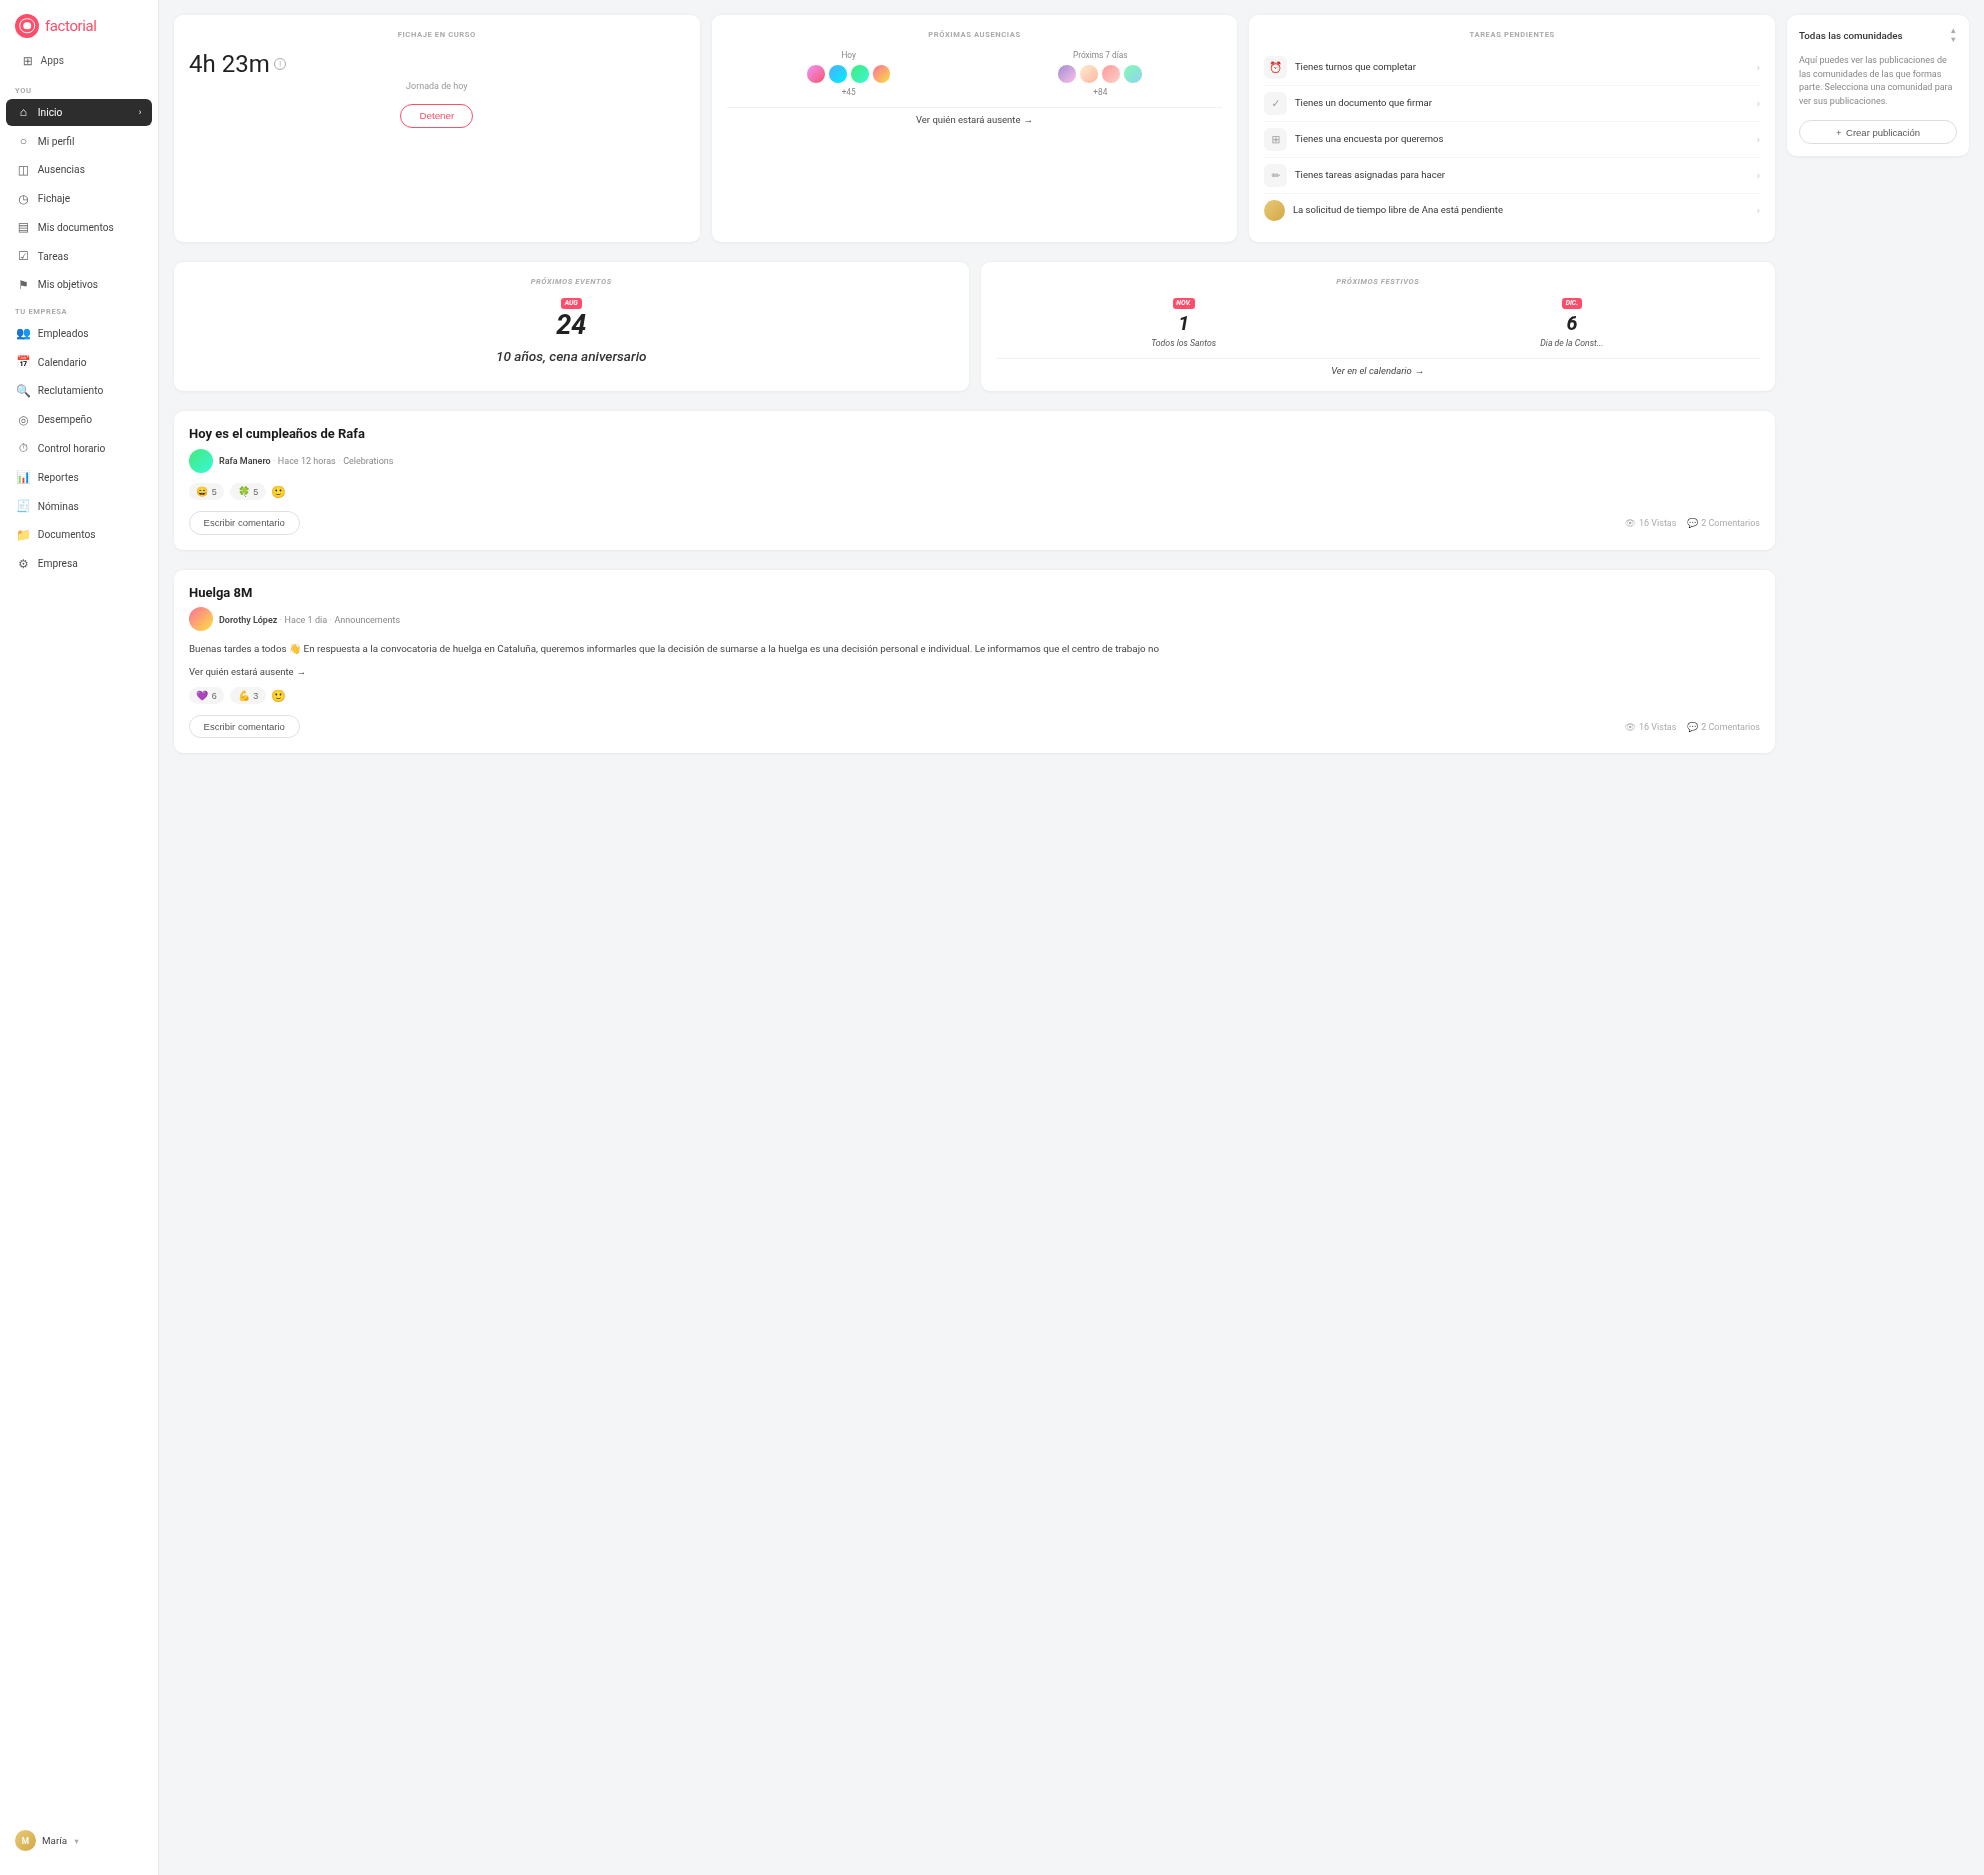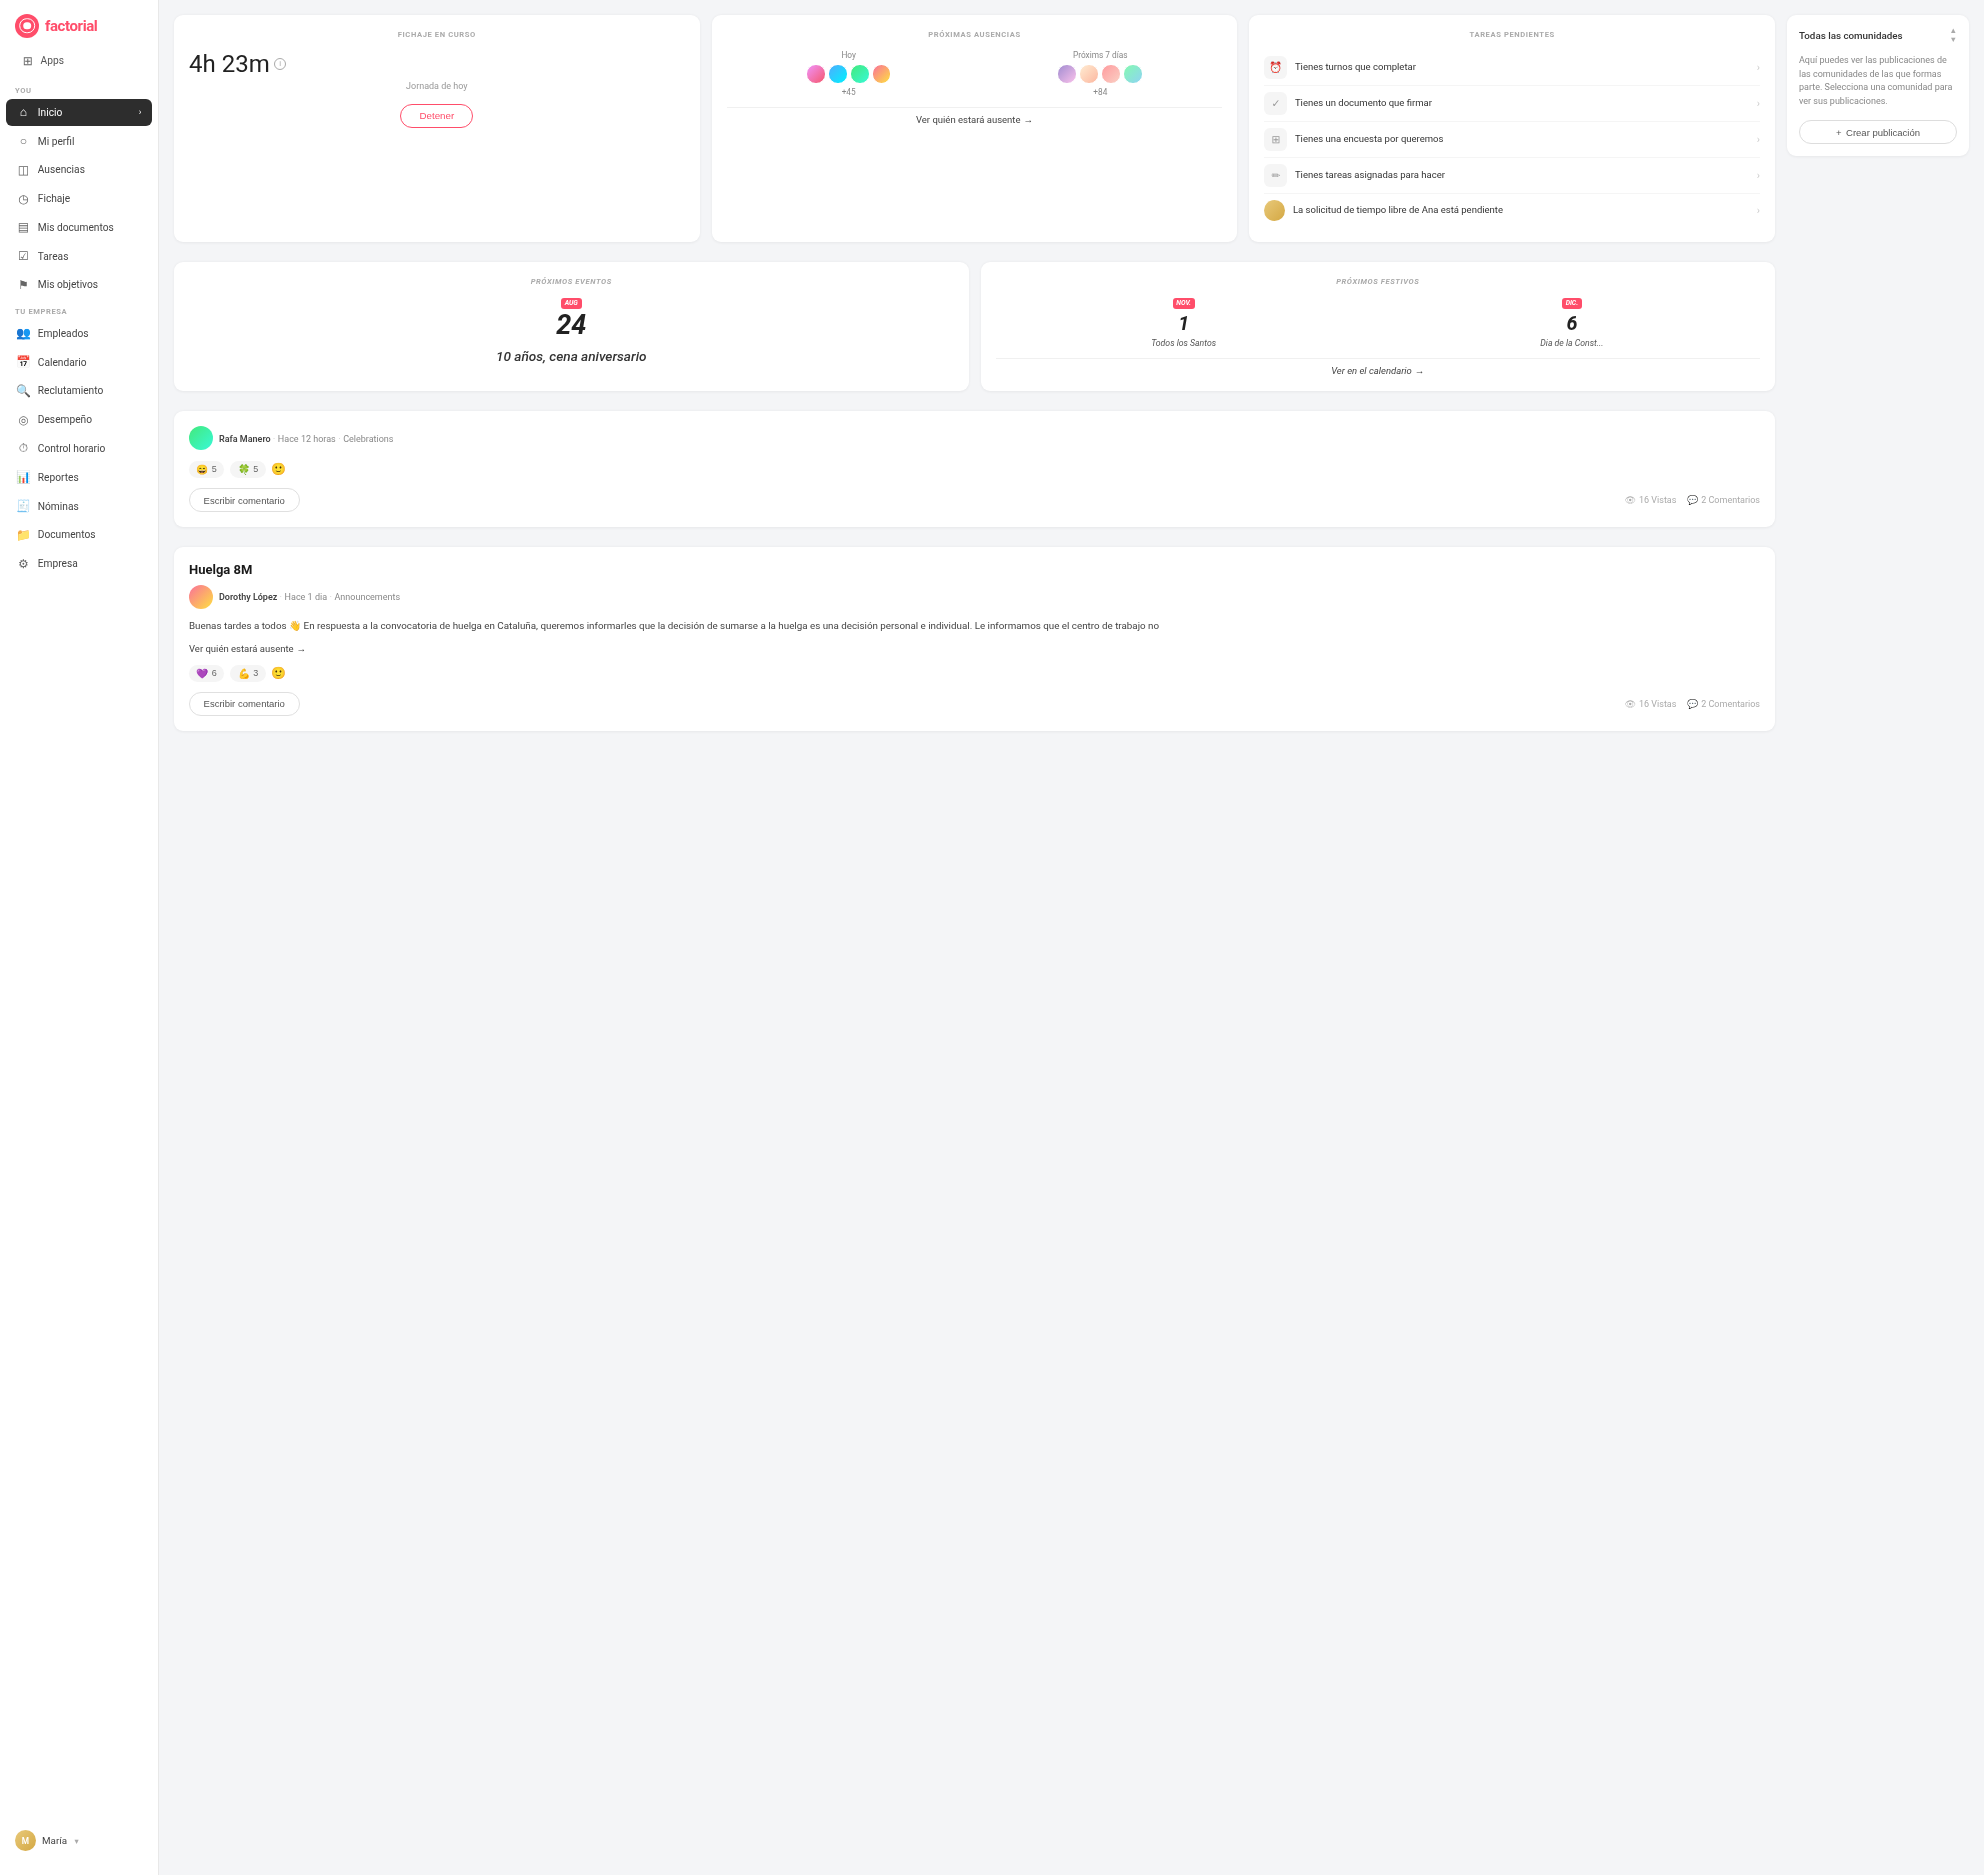--- a/index.html
+++ b/index.html
@@ -55,21 +55,21 @@
       content: '';
       width: 13.6px; height: 13.6px;
       border: 1.9px solid #fff;
       border-radius: 50%;
       position: absolute;
       top: 50%; left: 50%;
       transform: translate(-50%, -50%);
     }
     .logo-text {
       font-size: 15px;
-      font-weight: 700;
+      font-weight: 400;
       color: #ff4d6a;
       letter-spacing: -0.4px;
     }
     .sidebar-apps {
       display: flex;
       align-items: center;
       gap: 6px;
       padding: 6px 15px;
       color: #555;
       cursor: pointer;
@@ -723,20 +723,21 @@
           </div>
         </div>
         <div class="ver-link">
           <span>Ver en el calendario</span>
           <span>→</span>
         </div>
       </div>
     </div>
 
     <div class="post-card">
+      <div class="post-title">Hoy es el cumpleaños de Rafa</div>
       <div class="post-meta">
         <div class="post-avatar rafa"></div>
         <div>
           <span class="post-meta-text">
             <strong>Rafa Manero</strong>
           </span>
           <span class="post-meta-dot"> · </span>
           <span class="post-meta-text">Hace 12 horas</span>
           <span class="post-meta-dot"> · </span>
           <span class="post-tag">Celebrations</span>

